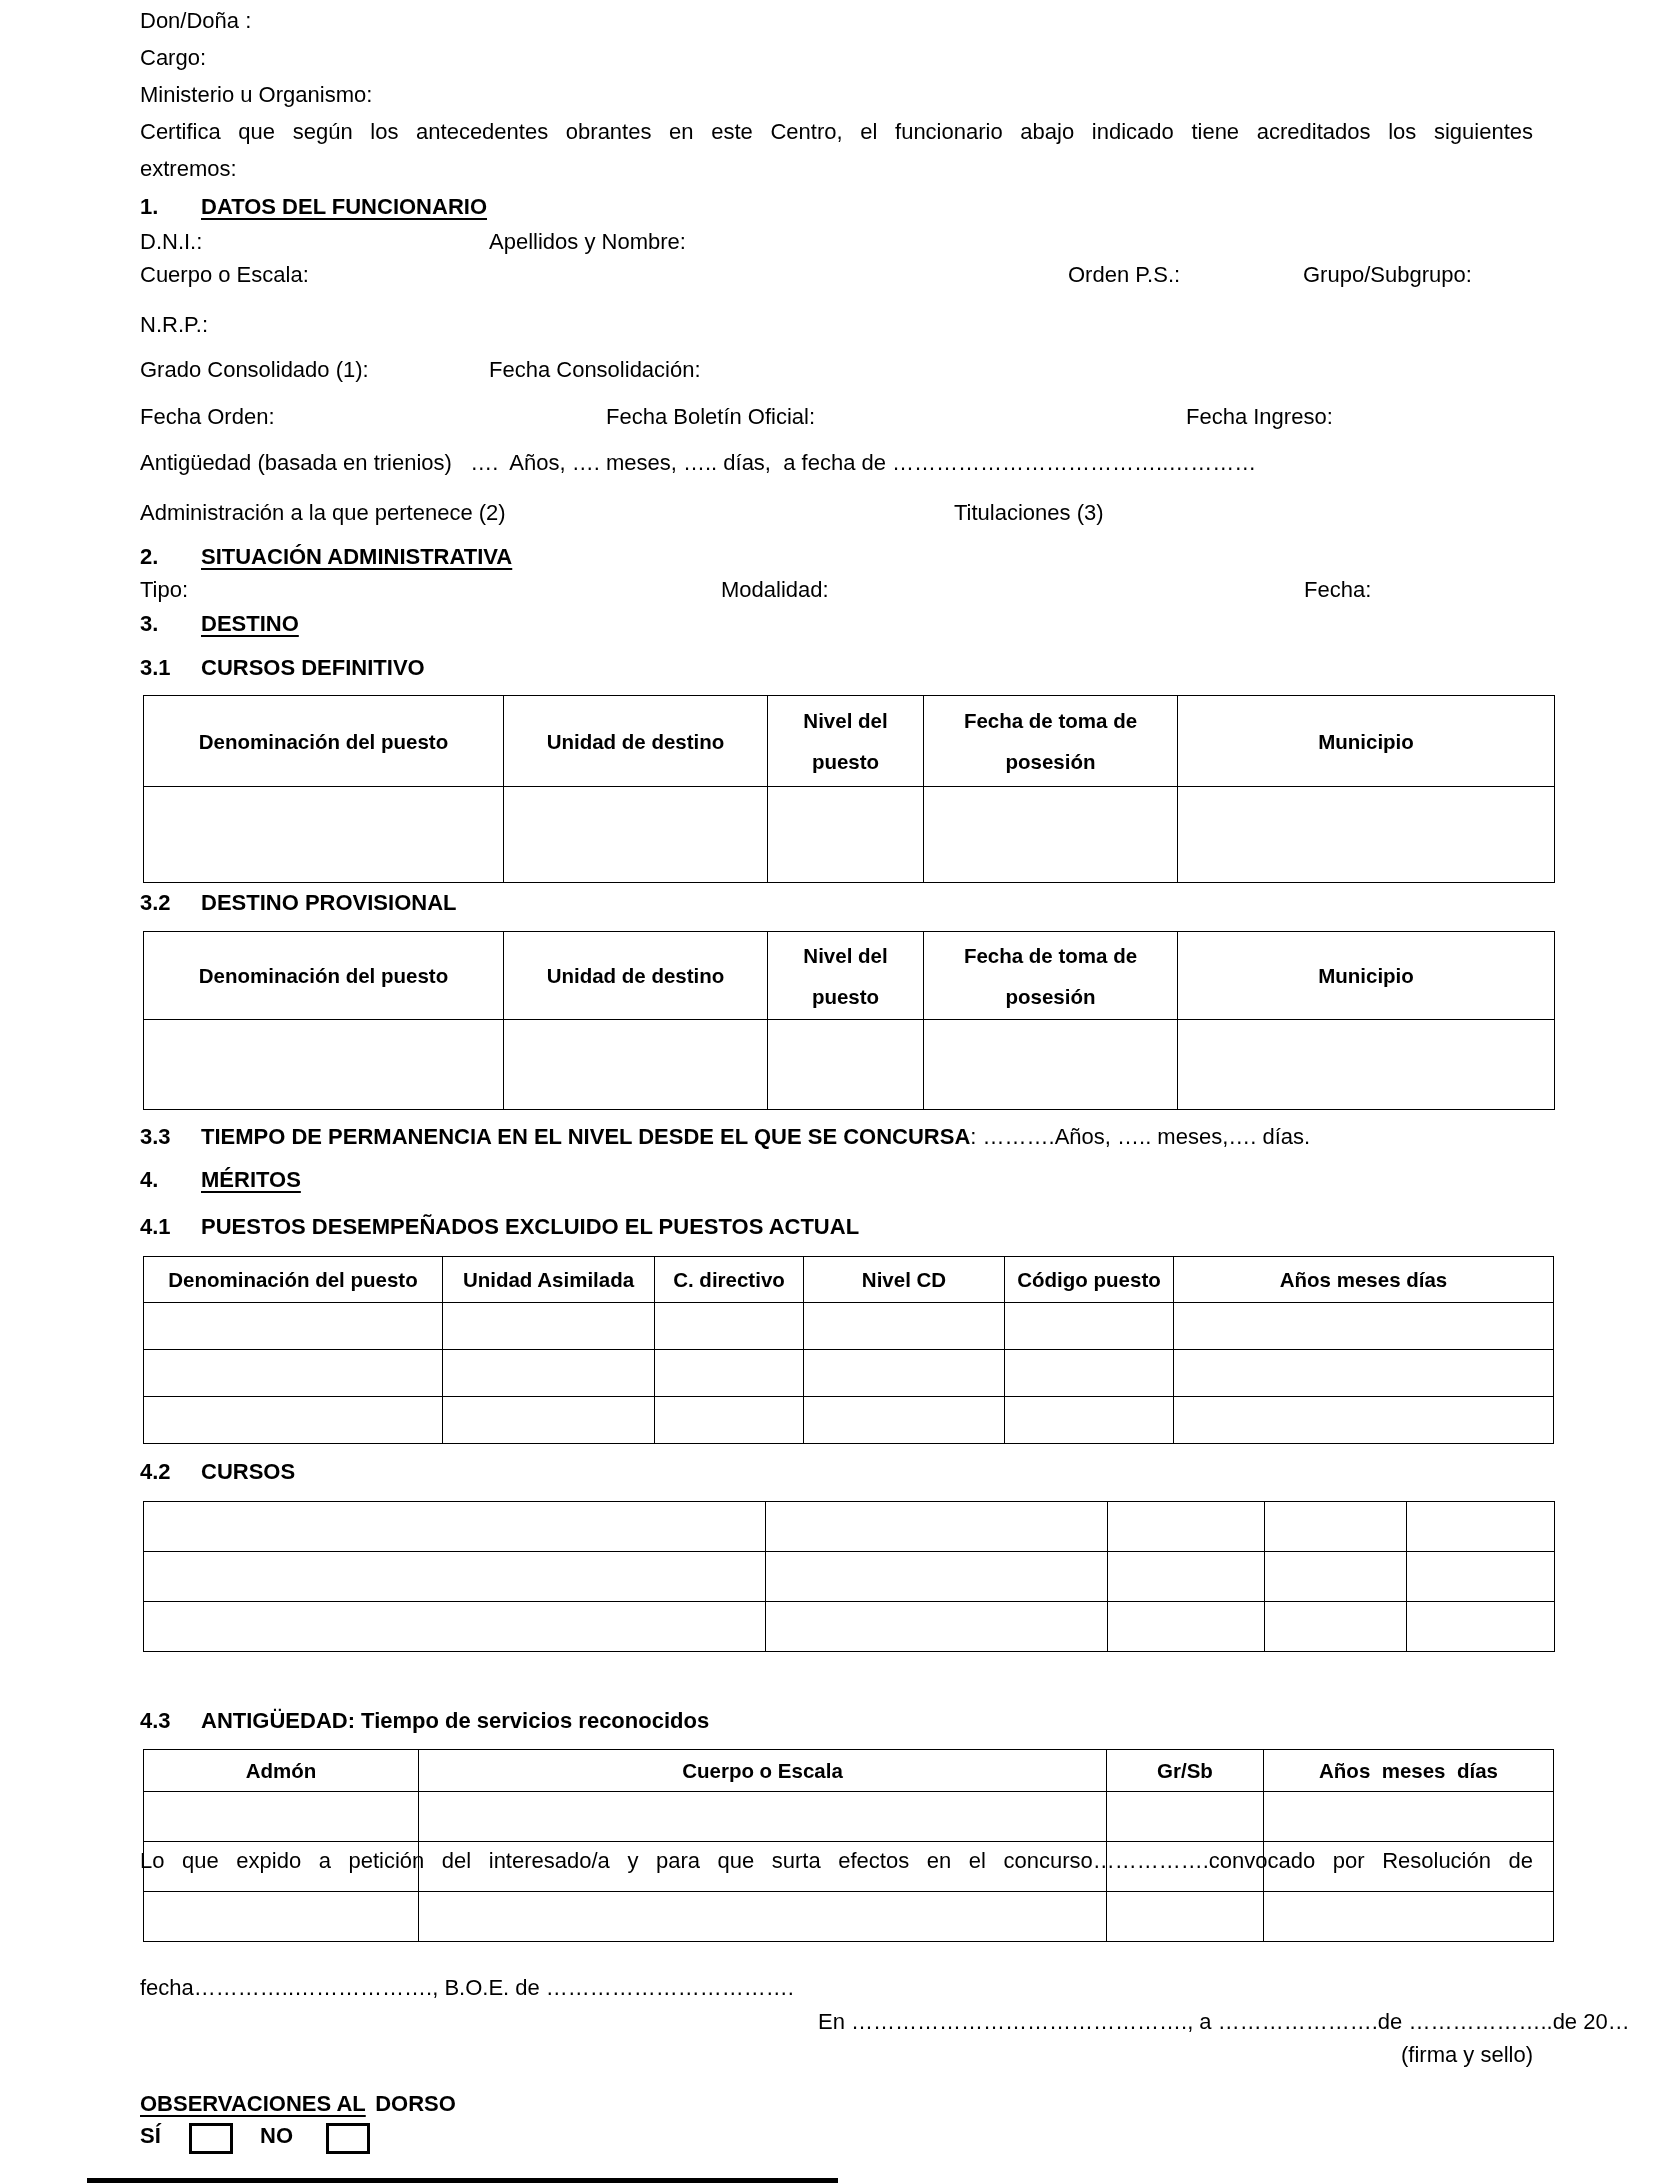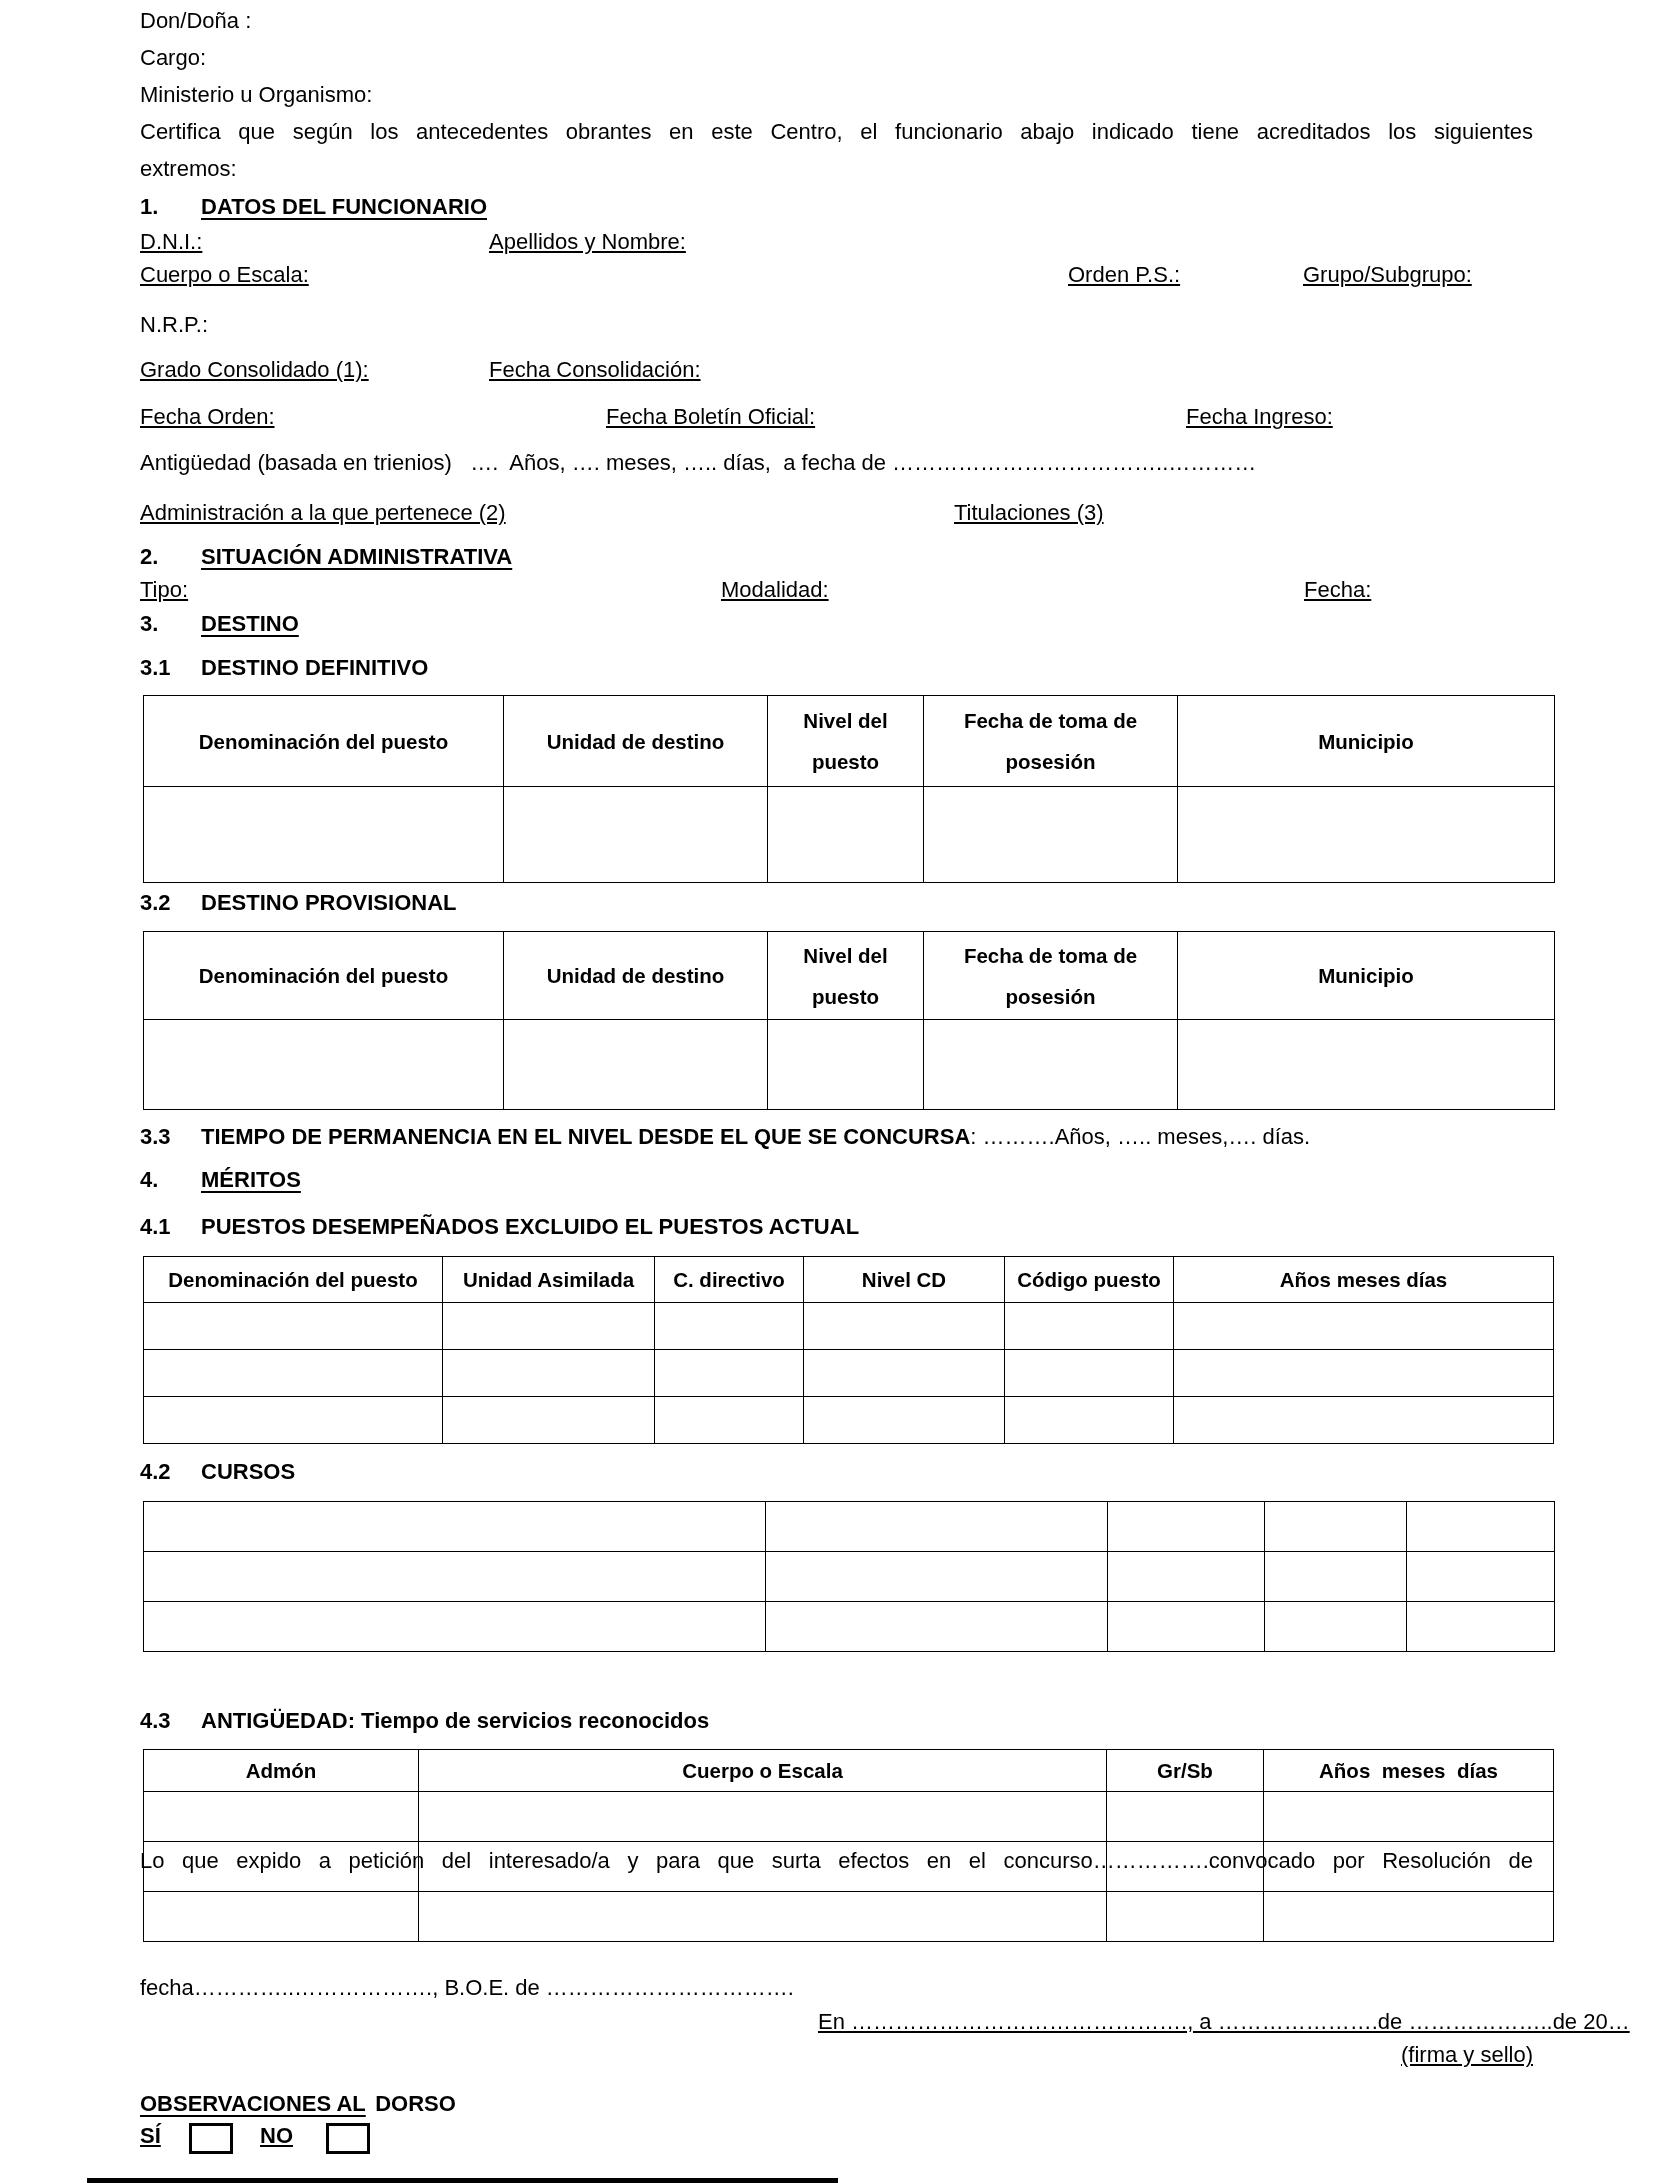--- a/index.html
+++ b/index.html
@@ -3,21 +3,21 @@
 <meta charset="utf-8">
 <style>
   * { margin:0; padding:0; box-sizing:border-box; }
   html,body { width:1672px; height:2183px; }
   body {
     background:#ffffff; color:#000000;
     font-family:"Liberation Sans", sans-serif;
     font-size:22px; position:relative; overflow:hidden;
   }
   .line { position:absolute; left:140px; width:1393px; height:33px; white-space:pre; }
-  .line .at { position:absolute; top:0; white-space:pre;text-decoration:underline; }
+  .line .at { position:absolute; top:0; white-space:pre; }
   .jline { position:absolute; left:140px; width:1393px; text-align:justify; text-align-last:justify; white-space:normal; }
   .b { font-weight:bold; }
   .u { text-decoration:underline; text-decoration-thickness:1.6px; text-underline-offset:3.9px; }
   .num { display:inline-block; width:61px; font-weight:bold; }
 
   table.form { position:absolute; left:143px; width:1411px; border-collapse:collapse; table-layout:fixed; }
   .form th, .form td { border:1.6px solid #000; }
   .form th { font-weight:bold; font-size:20.5px; text-align:center; vertical-align:middle; white-space:pre-wrap; padding:0 6.3px; }
   .tbl-d1 th, .tbl-d2 th { line-height:41px; }
   .tbl-d1 .hrow { height:91px; } .tbl-d1 .brow { height:96px; }
@@ -76,21 +76,21 @@
   <div class="line" style="top:544px"><span class="num">2.</span><span class="b u">SITUACIÓN ADMINISTRATIVA</span></div>
 
   <div class="line" style="top:577px">
     <span class="at" style="left:0">Tipo:</span>
     <span class="at" style="left:581px">Modalidad:</span>
     <span class="at" style="left:1164px">Fecha:</span>
   </div>
 
   <div class="line" style="top:611px"><span class="num">3.</span><span class="b u">DESTINO</span></div>
 
-  <div class="line" style="top:655px"><span class="num">3.1</span><span class="b">DESTINO DEFINITIVO</span></div>
+  <div class="line" style="top:655px"><span class="num">3.1</span><span class="b">CURSOS DEFINITIVO</span></div>
 
   <table class="form tbl-d1" style="top:695px">
     <colgroup>
         <col style="width:360px">
         <col style="width:264px">
         <col style="width:156px">
         <col style="width:254px">
         <col style="width:377px">
       </colgroup>
     <tbody>

